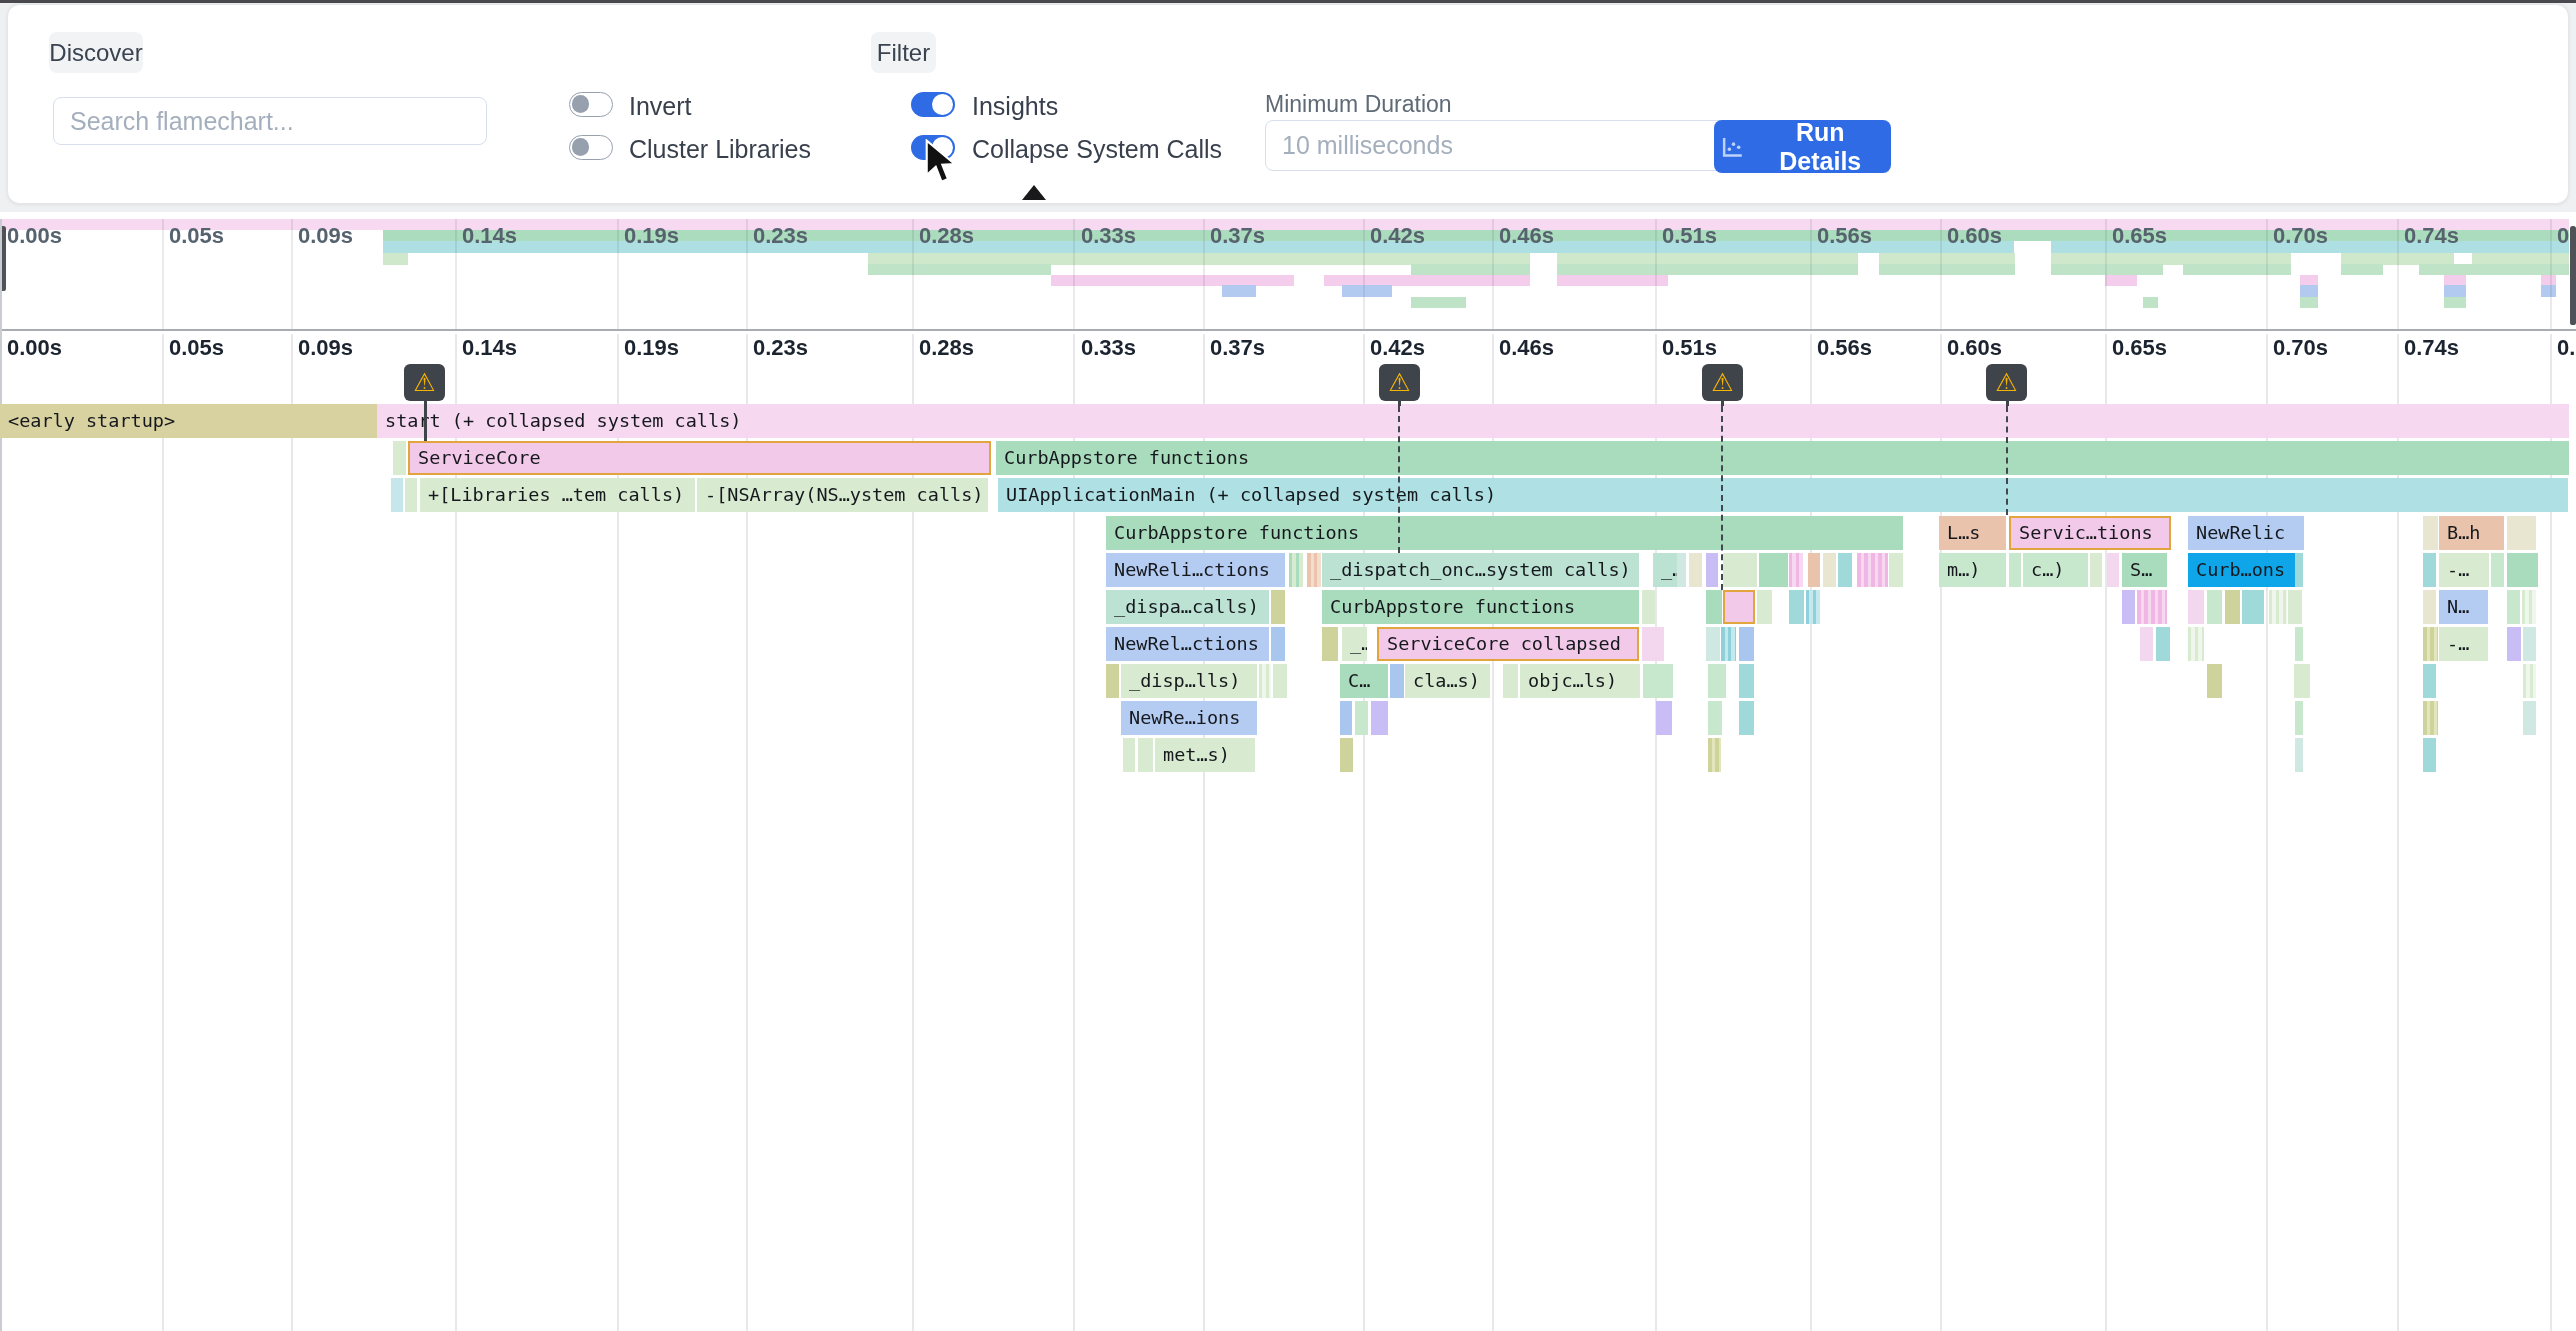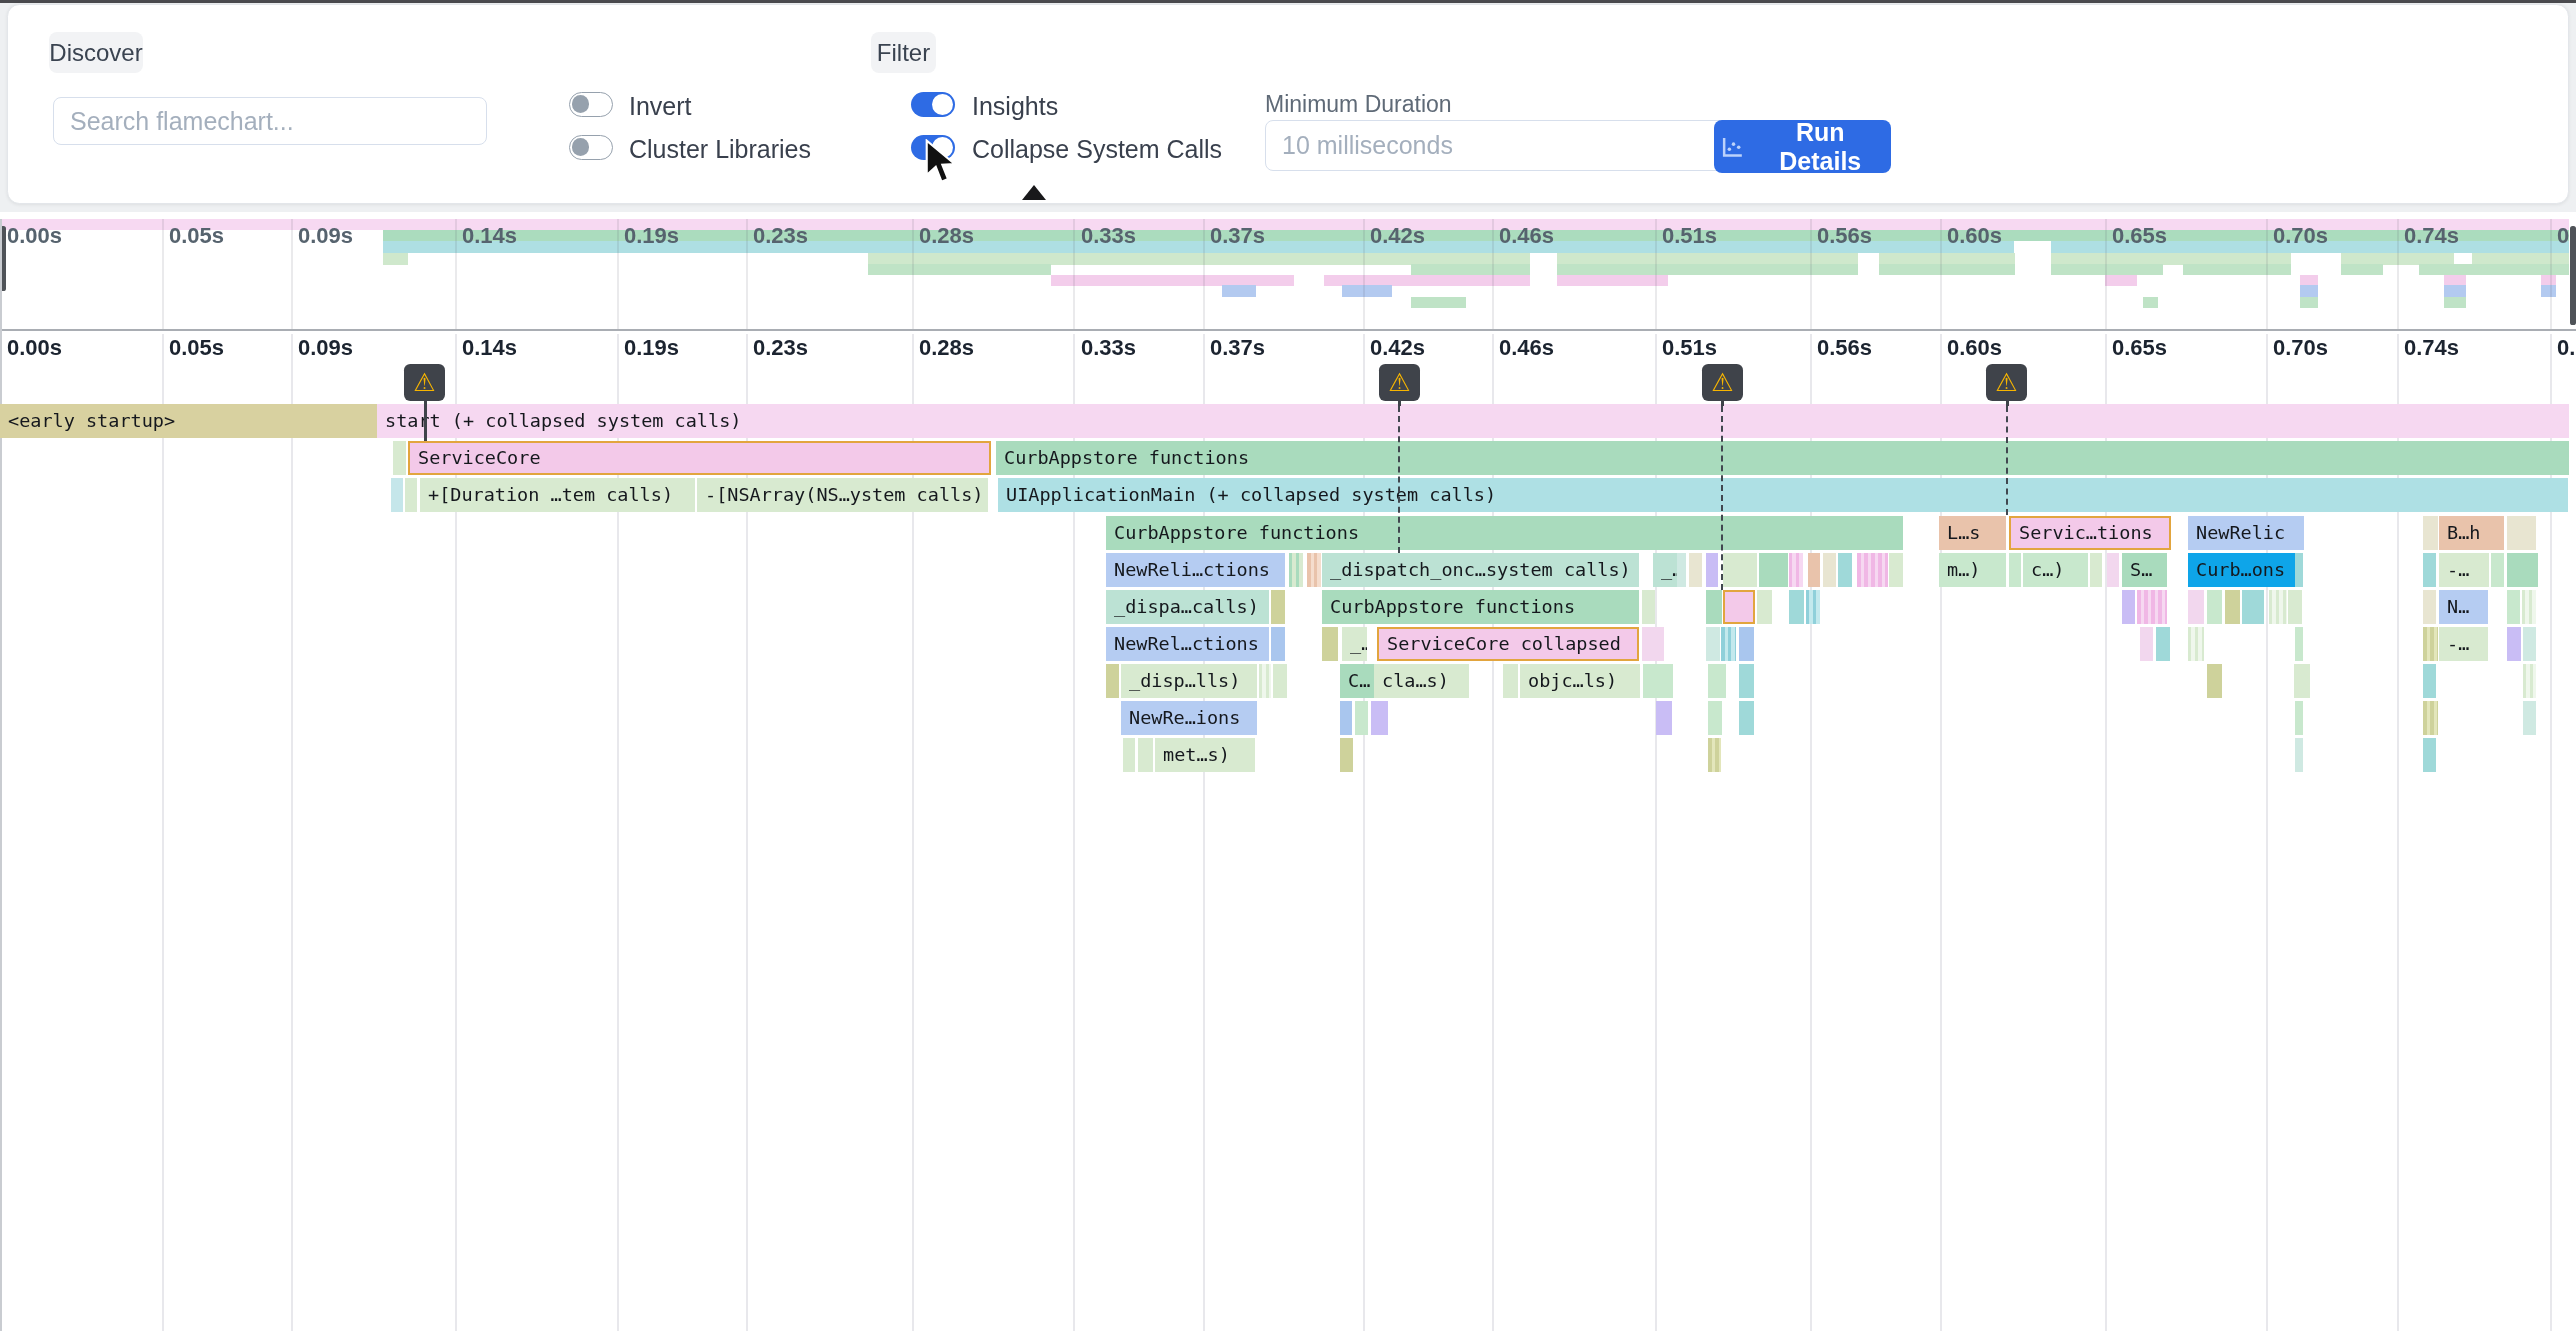--- a/index.html
+++ b/index.html
@@ -213,21 +213,21 @@
     </div>
   <div class="left-border"></div>
   <div id="chart">
       <div class="blk" style="left: 0px; top: 404px; width: 377px; background: rgb(216, 209, 160);">&lt;early startup&gt;</div>
       <div class="blk" style="left: 377px; top: 404px; width: 2192px; background: rgb(246, 216, 241);">start (+ collapsed system calls)</div>
       <div class="blk" style="left: 393px; top: 441px; width: 13.2px; background: rgb(216, 234, 208);"></div>
       <div class="blk bordered" style="left: 408px; top: 441px; width: 583px; background: rgb(243, 201, 233);">ServiceCore</div>
       <div class="blk" style="left: 996px; top: 441px; width: 1573px; background: rgb(169, 219, 189);">CurbAppstore functions</div>
       <div class="blk" style="left: 391px; top: 478px; width: 12.4px; background: rgb(197, 230, 234);"></div>
       <div class="blk" style="left: 405px; top: 478px; width: 12.4px; background: rgb(216, 234, 208);"></div>
-      <div class="blk" style="left: 420px; top: 478px; width: 275px; background: rgb(216, 234, 208);">+[Duration …tem calls)</div>
+      <div class="blk" style="left: 420px; top: 478px; width: 275px; background: rgb(216, 234, 208);">+[Libraries …tem calls)</div>
       <div class="blk" style="left: 697px; top: 478px; width: 291px; background: rgb(216, 234, 208);">-[NSArray(NS…ystem calls)</div>
       <div class="blk" style="left: 998px; top: 478px; width: 1570px; background: rgb(174, 224, 228);">UIApplicationMain (+ collapsed system calls)</div>
       <div class="blk" style="left: 1106px; top: 516px; width: 797px; background: rgb(169, 219, 189);">CurbAppstore functions</div>
       <div class="blk" style="left: 1939px; top: 516px; width: 67px; background: rgb(233, 195, 171);">L…s</div>
       <div class="blk bordered" style="left: 2009px; top: 516px; width: 162px; background: rgb(243, 201, 233);">Servic…tions</div>
       <div class="blk" style="left: 2188px; top: 516px; width: 116px; background: rgb(181, 204, 242);">NewRelic</div>
       <div class="blk" style="left: 2295px; top: 516px; width: 7px; background: rgb(181, 204, 242);"></div>
       <div class="blk" style="left: 2423px; top: 516px; width: 15px; background: rgb(232, 229, 209);"></div>
       <div class="blk" style="left: 2439px; top: 516px; width: 65px; background: rgb(233, 195, 171);">B…h</div>
       <div class="blk" style="left: 2507px; top: 516px; width: 29px; background: rgb(232, 229, 209);"></div>
@@ -296,21 +296,21 @@
       <div class="blk" style="left: 2423px; top: 627px; width: 15px; background: repeating-linear-gradient(90deg, rgb(206, 210, 155) 0px, rgb(206, 210, 155) 3.5px, rgb(227, 230, 187) 3.5px, rgb(227, 230, 187) 7px);"></div>
       <div class="blk" style="left: 2439px; top: 627px; width: 49px; background: rgb(216, 234, 208);">-…</div>
       <div class="blk" style="left: 2507px; top: 627px; width: 14px; background: rgb(201, 189, 245);"></div>
       <div class="blk" style="left: 2523px; top: 627px; width: 13.2px; background: rgb(207, 233, 226);"></div>
       <div class="blk" style="left: 1106px; top: 664px; width: 13.2px; background: rgb(206, 210, 155);"></div>
       <div class="blk" style="left: 1121px; top: 664px; width: 136px; background: rgb(216, 234, 208);">_disp…lls)</div>
       <div class="blk" style="left: 1259px; top: 664px; width: 12.4px; background: repeating-linear-gradient(90deg, rgb(216, 234, 208) 0px, rgb(216, 234, 208) 3.5px, rgb(239, 247, 236) 3.5px, rgb(239, 247, 236) 7px);"></div>
       <div class="blk" style="left: 1273px; top: 664px; width: 14px; background: rgb(216, 234, 208);"></div>
       <div class="blk" style="left: 1340px; top: 664px; width: 48px; background: rgb(169, 219, 189);">C…</div>
       <div class="blk" style="left: 1390px; top: 664px; width: 14px; background: rgb(169, 198, 238);"></div>
-      <div class="blk" style="left: 1374px; top: 664px; width: 95px; background: rgb(216, 234, 208);">cla…s)</div>
+      <div class="blk" style="left: 1405px; top: 664px; width: 85px; background: rgb(216, 234, 208);">cla…s)</div>
       <div class="blk" style="left: 1503px; top: 664px; width: 15px; background: rgb(216, 234, 208);"></div>
       <div class="blk" style="left: 1520px; top: 664px; width: 120px; background: rgb(216, 234, 208);">objc…ls)</div>
       <div class="blk" style="left: 1643px; top: 664px; width: 30px; background: rgb(200, 232, 205);"></div>
       <div class="blk" style="left: 1708px; top: 664px; width: 17.7px; background: rgb(200, 232, 205);"></div>
       <div class="blk" style="left: 1739px; top: 664px; width: 15px; background: rgb(159, 217, 217);"></div>
       <div class="blk" style="left: 2207px; top: 664px; width: 15px; background: rgb(206, 210, 155);"></div>
       <div class="blk" style="left: 2294px; top: 664px; width: 16px; background: rgb(216, 234, 208);"></div>
       <div class="blk" style="left: 2423px; top: 664px; width: 13.2px; background: rgb(159, 217, 217);"></div>
       <div class="blk" style="left: 2523px; top: 664px; width: 13.2px; background: repeating-linear-gradient(90deg, rgb(216, 234, 208) 0px, rgb(216, 234, 208) 3.5px, rgb(239, 247, 236) 3.5px, rgb(239, 247, 236) 7px);"></div>
       <div class="blk" style="left: 1121px; top: 701px; width: 136px; background: rgb(181, 204, 242);">NewRe…ions</div>

